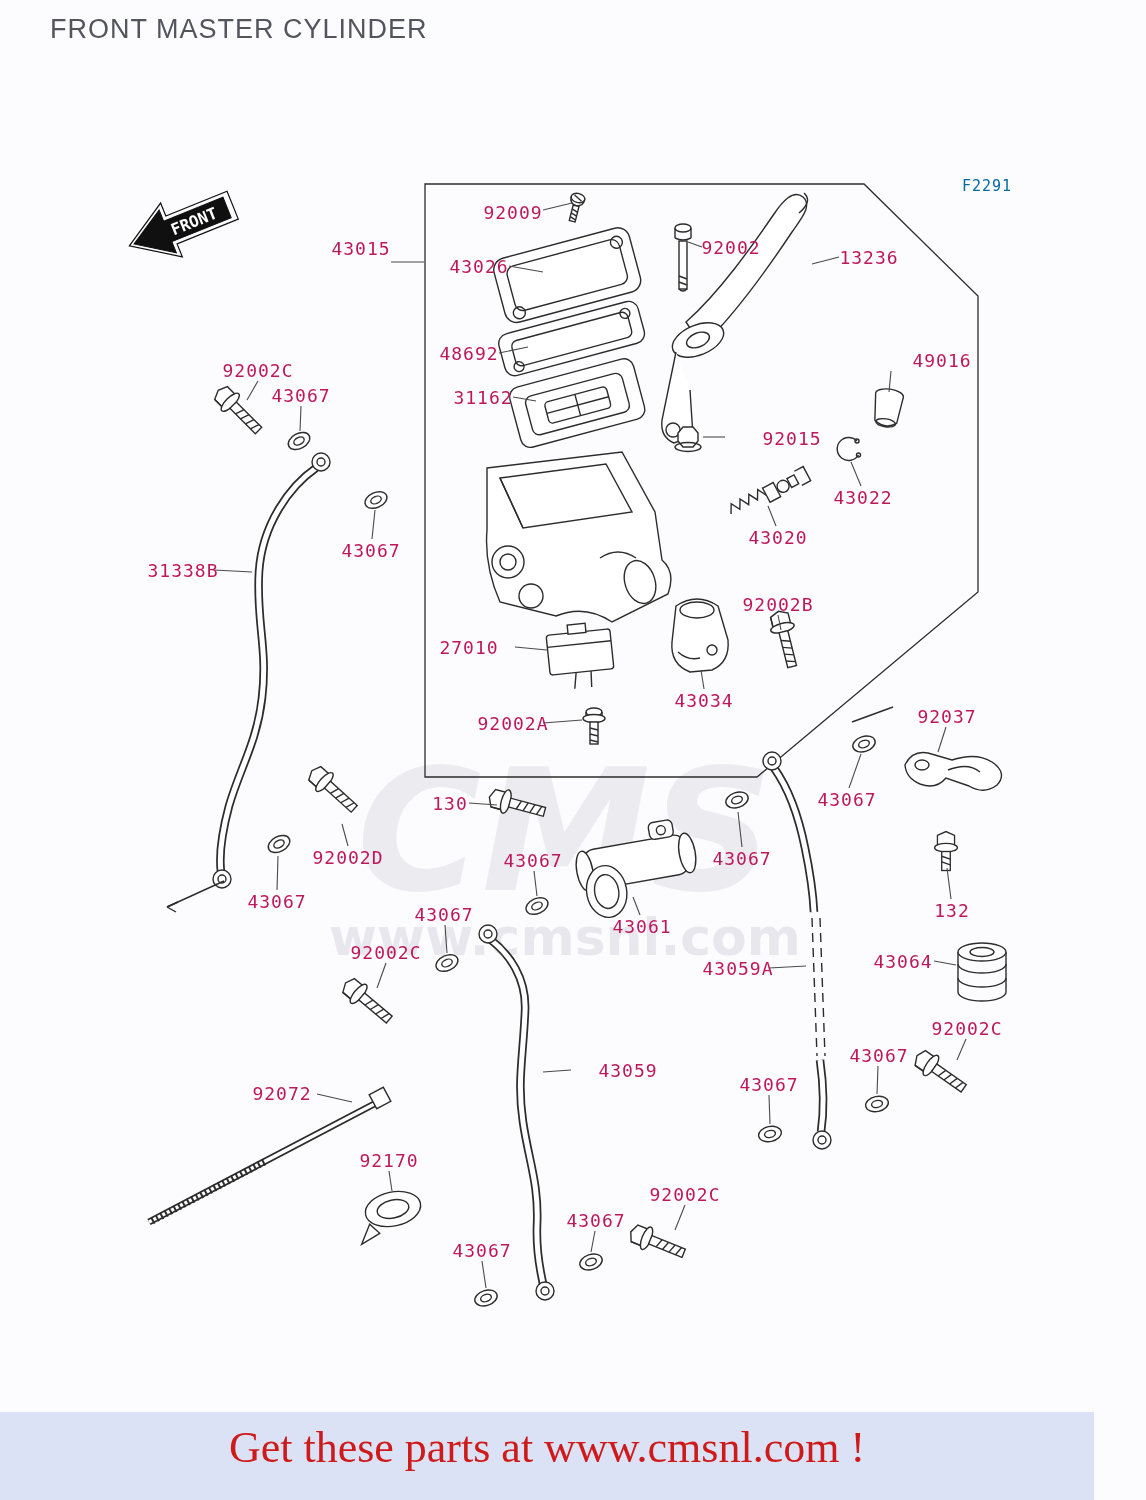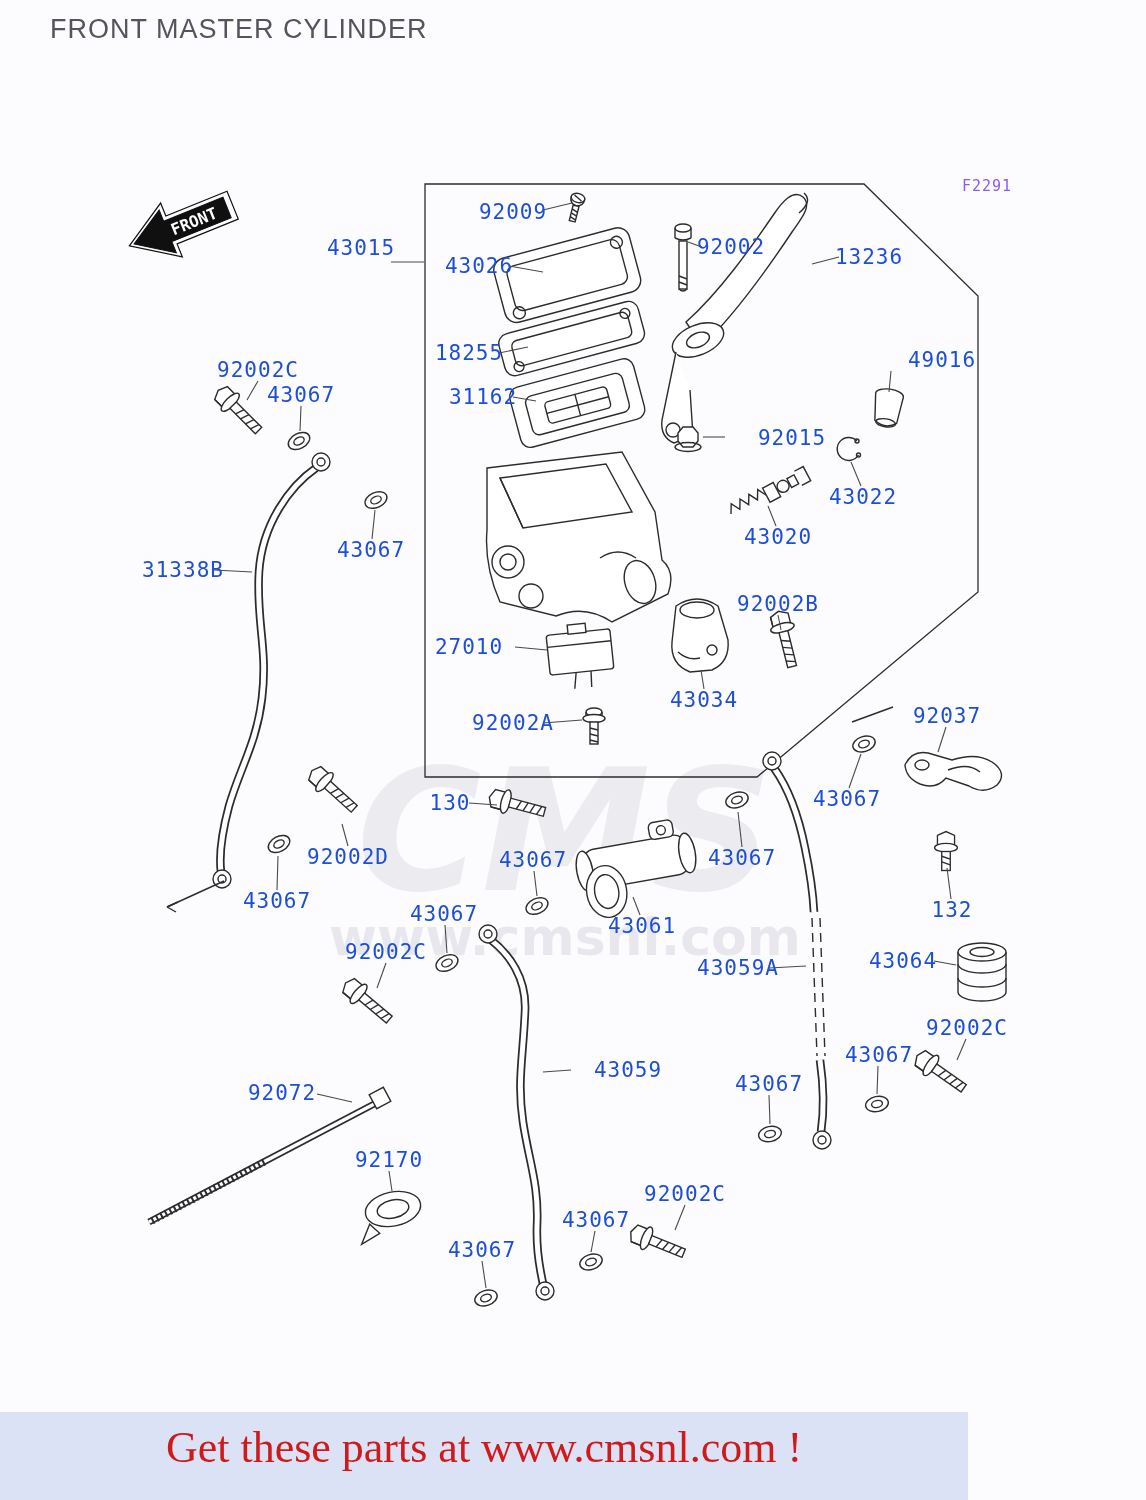--- a/index.html
+++ b/index.html
@@ -9,30 +9,30 @@
     background:#fcfcfe; overflow:hidden;
     font-family:"DejaVu Sans Mono", monospace;
   }
   .page-title {
     position:absolute; left:22px; top:14px;
     font-family:"Liberation Sans", sans-serif;
     font-size:27px; color:#54545d; letter-spacing:1px; white-space:nowrap;margin-left:28px;
   }
   .fig-ref {
     position:absolute; left:962px; top:177px;
-    font-size:15px; color:#8b5cf6; letter-spacing:1px;
+    font-size:15px; color:#0369a1; letter-spacing:1px;
   }
   .part-label {
     position:absolute; transform:translate(-50%,-50%);
-    font-size:21px; color:#1d4ed8; letter-spacing:1px;
+    font-size:18px; color:#be185d; letter-spacing:1px;
     white-space:nowrap; cursor:pointer;
   }
   svg.art { position:absolute; left:0; top:0; }
   .footer-bar {
-    position:absolute; left:0; top:1412px; width:968px; height:88px;
+    position:absolute; left:0; top:1412px; width:1094px; height:88px;
     background:#dbe2f6; display:flex; align-items:flex-start; justify-content:center;
   }
   .footer-text {
     margin-top:10px;
     font-family:"Liberation Serif", serif;
     font-size:44px; color:#cf1a1a; white-space:nowrap;
   }
 </style>
 </head>
 <body>
@@ -343,21 +343,21 @@
   </svg>
 
   <div class="page-title">FRONT MASTER CYLINDER</div>
   <div class="fig-ref">F2291</div>
 
   <div class="part-label" style="left:513px;top:212px">92009</div>
   <div class="part-label" style="left:361px;top:248px">43015</div>
   <div class="part-label" style="left:479px;top:266px">43026</div>
   <div class="part-label" style="left:731px;top:247px">92002</div>
   <div class="part-label" style="left:869px;top:257px">13236</div>
-  <div class="part-label" style="left:469px;top:353px">18255</div>
+  <div class="part-label" style="left:469px;top:353px">48692</div>
   <div class="part-label" style="left:483px;top:397px">31162</div>
   <div class="part-label" style="left:792px;top:438px">92015</div>
   <div class="part-label" style="left:942px;top:360px">49016</div>
   <div class="part-label" style="left:258px;top:370px">92002C</div>
   <div class="part-label" style="left:301px;top:395px">43067</div>
   <div class="part-label" style="left:863px;top:497px">43022</div>
   <div class="part-label" style="left:778px;top:537px">43020</div>
   <div class="part-label" style="left:371px;top:550px">43067</div>
   <div class="part-label" style="left:183px;top:570px">31338B</div>
   <div class="part-label" style="left:778px;top:604px">92002B</div>

